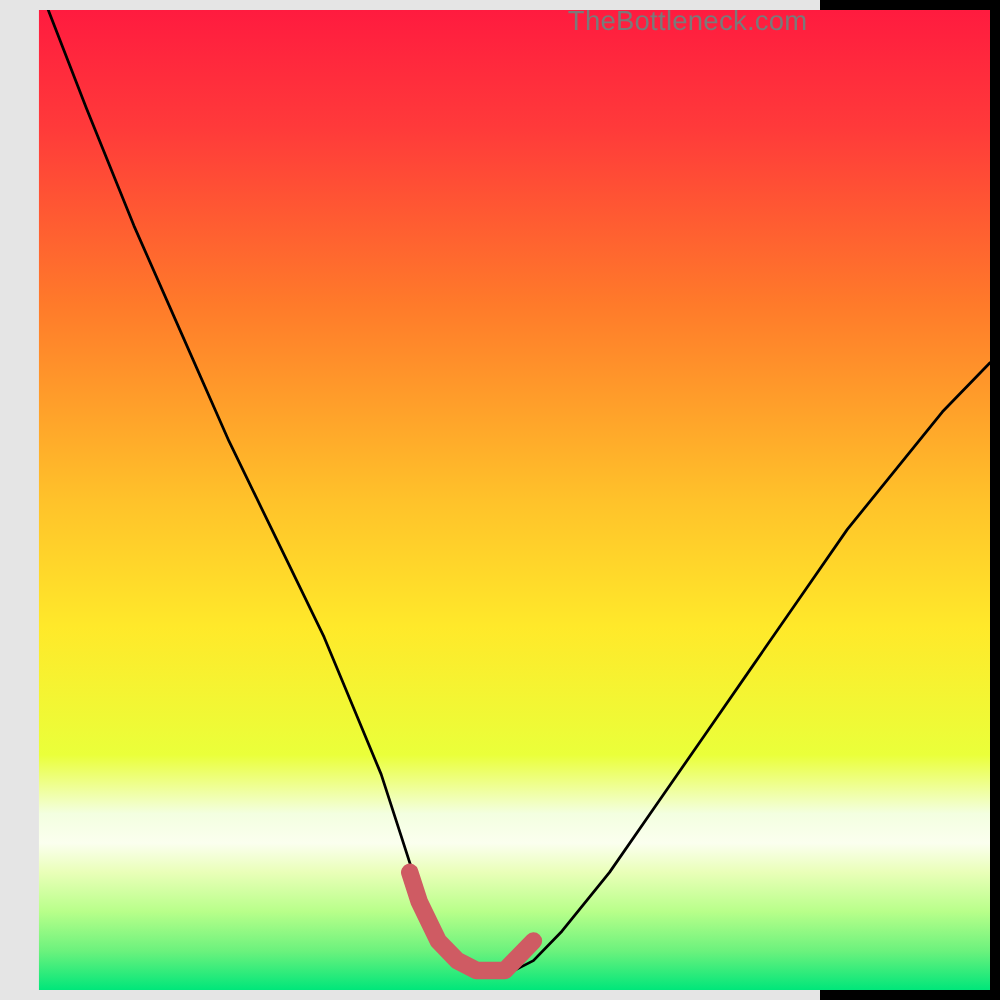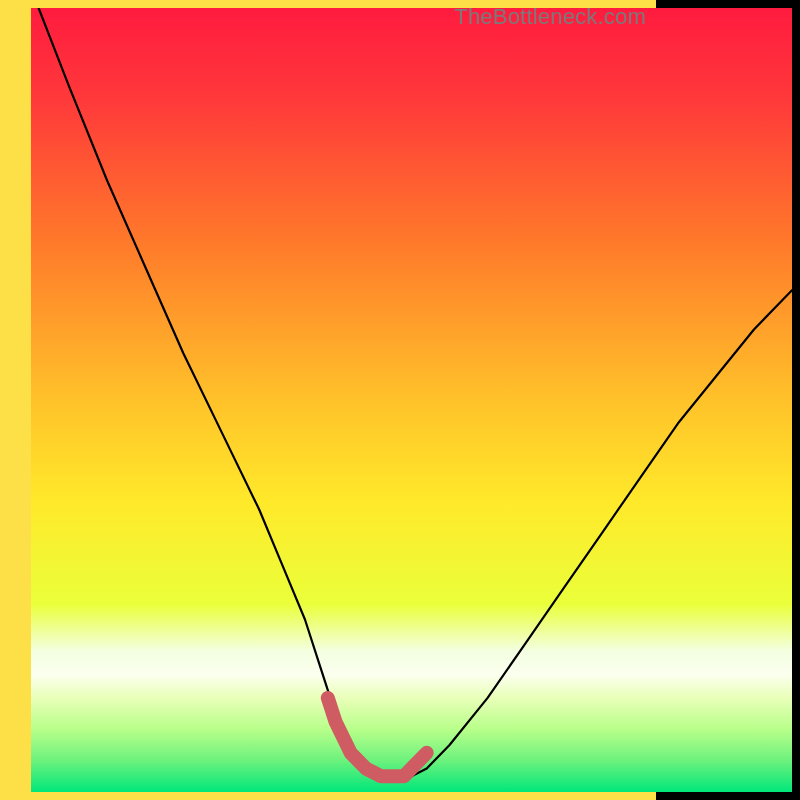--- a/index.html
+++ b/index.html
@@ -8,21 +8,21 @@
     width: 800px;
     height: 800px;
     overflow: hidden;
     background: #000;
     font-family: Arial, Helvetica, sans-serif;
   }
   .frame {
     position: relative;
     width: 656px;
     height: 800px;
-    background: #fde047;
+    background: #e5e5e5;
   }
   .plot {
     position: absolute;
     left: 31px;
     top: 8px;
     width: 761px;
     height: 784px;
   }
   .watermark {
     position: absolute;

